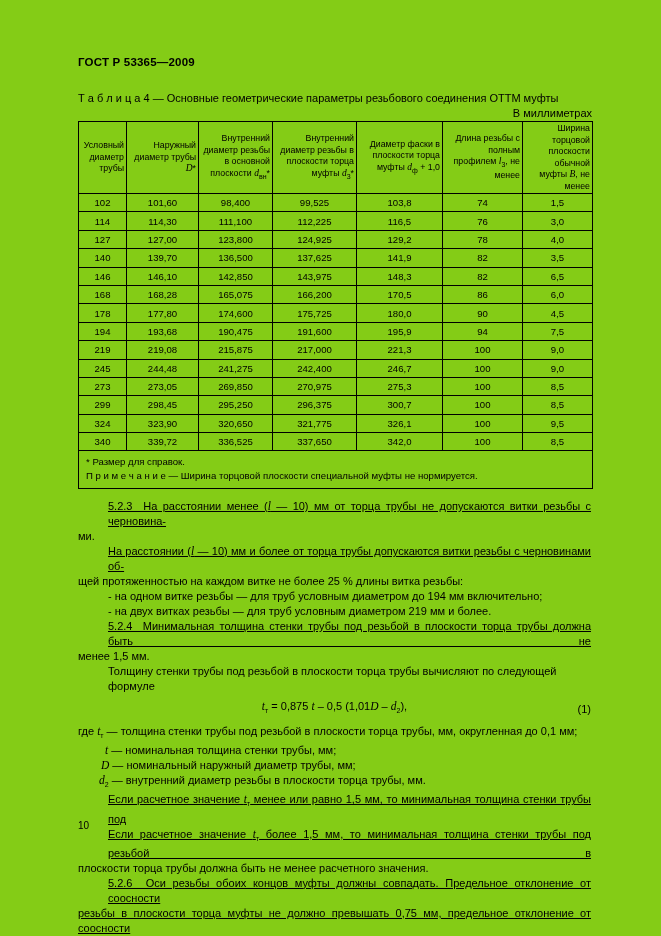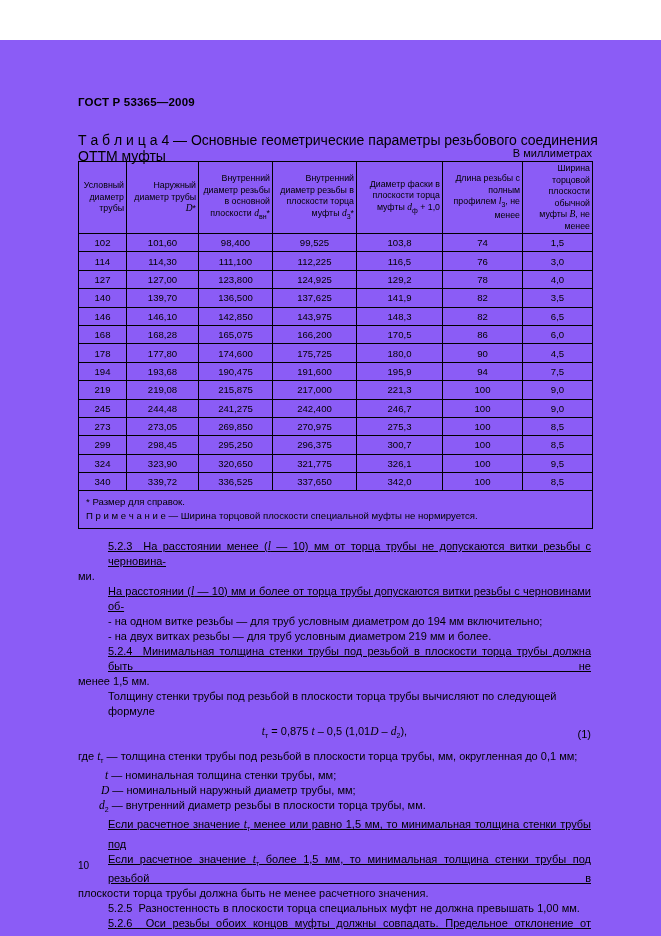--- a/index.html
+++ b/index.html
@@ -3,29 +3,29 @@
 <meta charset="utf-8">
 <style>
   html,body { margin:0; padding:0; background:#ffffff; }
   body {
     width:661px; height:936px;
     font-family:"Liberation Sans", sans-serif;
     color:#000;
     position:relative;
     overflow:hidden;
   }
-  .page { position:absolute; inset:0; background:#8b5cf6;margin-top:40px; }
+  .page { position:absolute; inset:0; background:#84cc16; }
 
   .doc-header {
     position:absolute; left:78px; top:56px;
     font-size:11.5px; font-weight:bold; letter-spacing:0.2px;
   }
   .table-caption {
     position:absolute; left:78px; top:92px; width:520px;
-    font-size:14px;
+    font-size:11px;
   }
   .units-note {
     position:absolute; left:78px; top:107px; width:514px;
     text-align:right; font-size:11px;
   }
 
   table.main {
     position:absolute; left:78px; top:121px;
     width:514px; border-collapse:collapse; table-layout:fixed;
   }
@@ -235,37 +235,37 @@
           <div>П р и м е ч а н и е — Ширина торцовой плоскости специальной муфты не нормируется.</div>
         </td>
       </tr>
     </tbody>
   </table>
 
   <div class="body-text" id="body-text">
       <div class="tline just" style="padding-left: 30px;">5.2.3&nbsp; На расстоянии менее (<i>l</i> — 10) мм от торца трубы не допускаются витки резьбы с черновина-</div>
       <div class="tline" style="padding-left: 0px;">ми.</div>
       <div class="tline just" style="padding-left: 30px;">На расстоянии (<i>l</i> — 10) мм и более от торца трубы допускаются витки резьбы с черновинами об-</div>
+      <div class="tline" style="padding-left: 0px;">щей протяженностью на каждом витке не более 25 % длины витка резьбы:</div>
       <div class="tline" style="padding-left: 30px;">- на одном витке резьбы — для труб условным диаметром до 194 мм включительно;</div>
       <div class="tline" style="padding-left: 30px;">- на двух витках резьбы — для труб условным диаметром 219 мм и более.</div>
       <div class="tline just" style="padding-left: 30px;">5.2.4&nbsp; Минимальная толщина стенки трубы под резьбой в плоскости торца трубы должна быть не</div>
       <div class="tline" style="padding-left: 0px;">менее 1,5 мм.</div>
       <div class="tline" style="padding-left: 30px;">Толщину стенки трубы под резьбой в плоскости торца трубы вычисляют по следующей формуле</div>
       <div class="formula-row">
         <span class="formula-num"></span>
         <span class="formula-center"><i>t</i><sub>т</sub> = 0,875 <i>t</i> – 0,5 (1,01<i>D</i> – <i>d</i><sub>2</sub>),</span>
         <span class="formula-num">(1)</span>
       </div>
       <div class="tline" style="padding-left: 0px;">где <i>t</i><sub>т</sub> — толщина стенки трубы под резьбой в плоскости торца трубы, мм, округленная до 0,1 мм;</div>
       <div class="tline" style="padding-left: 27px;"><i>t</i> — номинальная толщина стенки трубы, мм;</div>
       <div class="tline" style="padding-left: 23px;"><i>D</i> — номинальный наружный диаметр трубы, мм;</div>
       <div class="tline" style="padding-left: 21px;"><i>d</i><sub>2</sub> — внутренний диаметр резьбы в плоскости торца трубы, мм.</div>
       <div class="tline just" style="padding-left: 30px;">Если расчетное значение <i>t</i><sub>т</sub> менее или равно 1,5 мм, то минимальная толщина стенки трубы под</div>
       <div class="tline just" style="padding-left: 30px;">Если расчетное значение <i>t</i><sub>т</sub> более 1,5 мм, то минимальная толщина стенки трубы под резьбой в</div>
       <div class="tline" style="padding-left: 0px;">плоскости торца трубы должна быть не менее расчетного значения.</div>
-      <div class="tline" style="padding-left: 30px;">5.2.5&nbsp; Разностенность в плоскости торца специальных муфт не должна превышать 1,00 мм.</div>
       <div class="tline just" style="padding-left: 30px;">5.2.6&nbsp; Оси резьбы обоих концов муфты должны совпадать. Предельное отклонение от соосности</div>
       <div class="tline just" style="padding-left: 0px;">резьбы в плоскости торца муфты не должно превышать 0,75 мм, предельное отклонение от соосности</div>
     </div>
 
   <div class="page-number">10</div>
 
 </div>
 
 </body></html>

